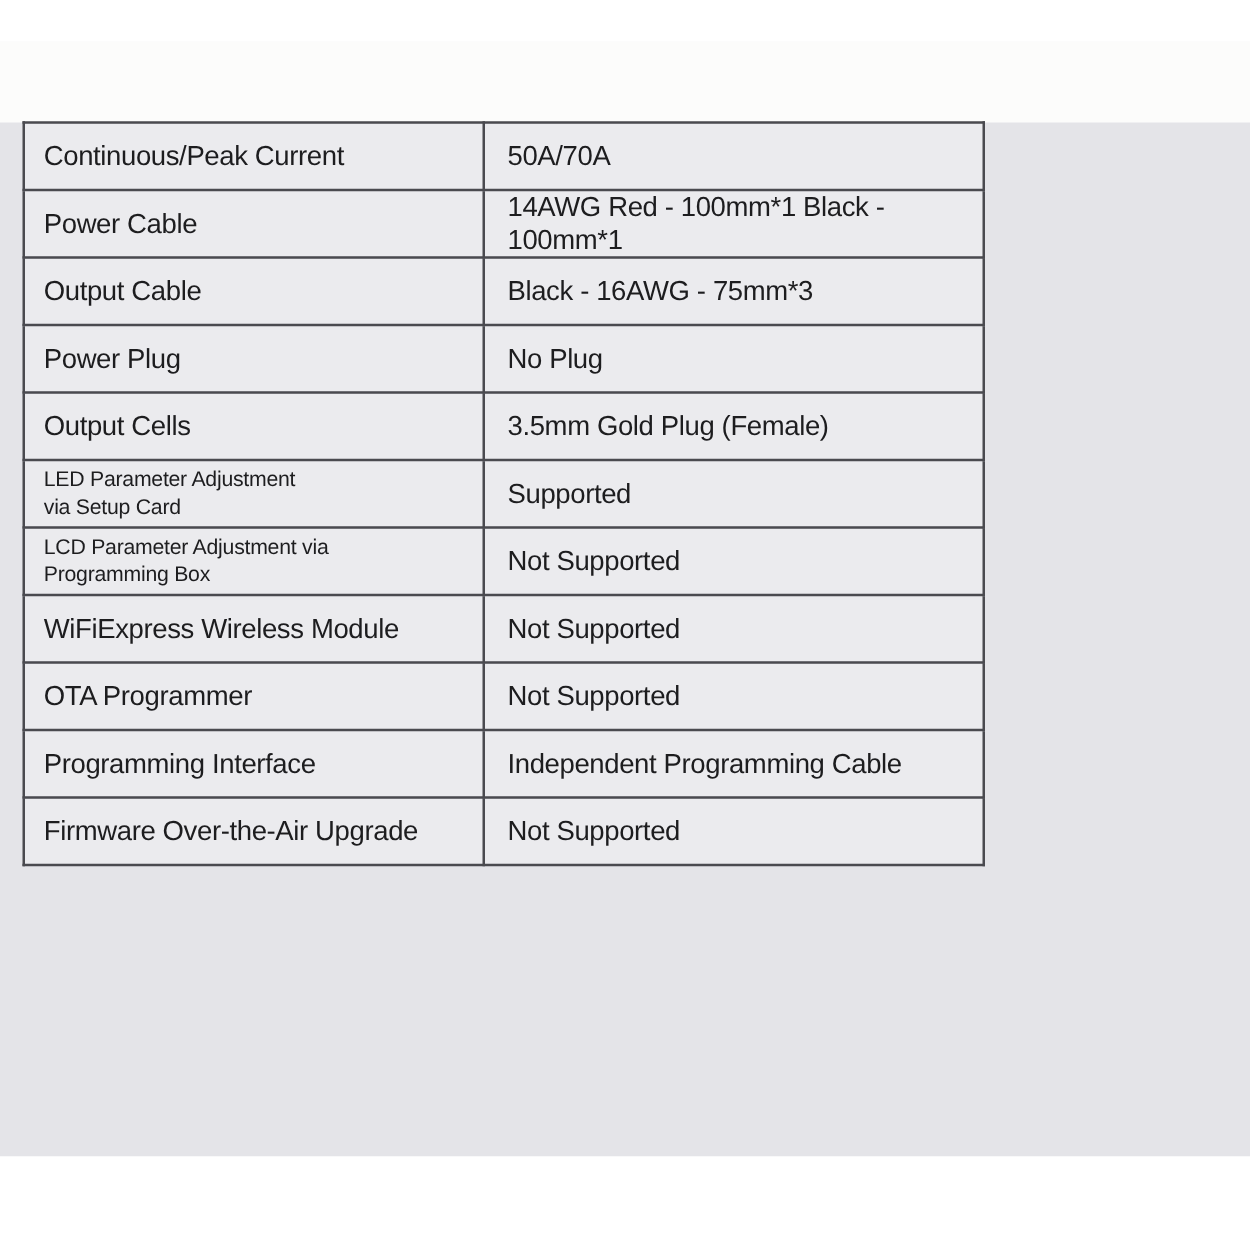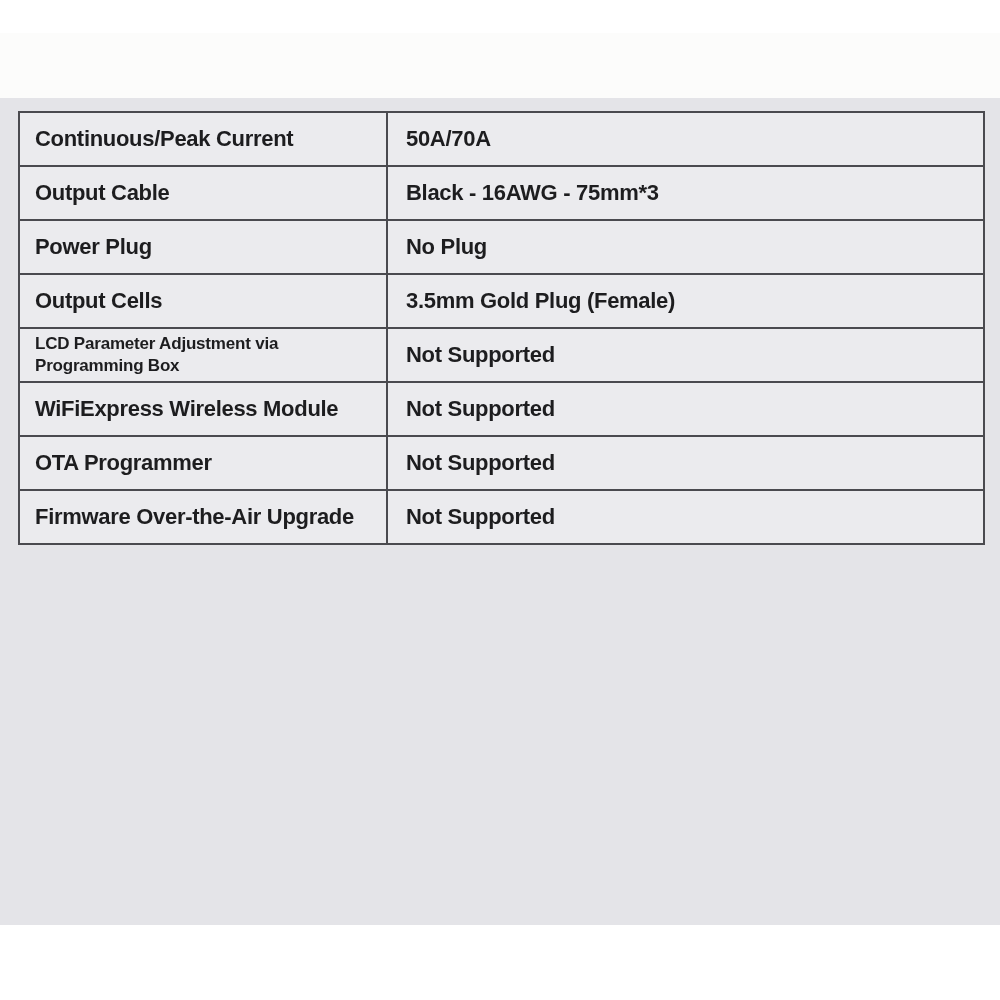--- a/index.html
+++ b/index.html
@@ -26,25 +26,24 @@
   }
   
   .gray-band {
     position: absolute;
     left: 0; top: 98px;
     width: 1000px; height: 827px;
     background: var(--band, #e4e4e8);
   }
   table.spec {
     position: absolute;
-    left: 18px; top: 111px;
-    width: 967px;
+    left: 18px; top: 97px;
+    width: 770px;
     border-collapse: collapse;
     table-layout: fixed;
-    font-weight: bold;
   }
   table.spec, table.spec td {
     border: 2px solid var(--line, #4a4a4f);
   }
   table.spec td {
     background: var(--cell, #ebebee);
     color: var(--ink, #1d1d1f);
     vertical-align: middle;
     height: 52px;
     font-size: 22px;
@@ -86,43 +85,56 @@
   <div class="faint-top-strip"></div>
   <div class="gray-band"></div>
 
   <table class="spec">
     <tbody id="spec-body">
         <tr>
           <td class="label">Continuous/Peak Current</td>
           <td class="value">50A/70A</td>
         </tr>
         <tr>
+          <td class="label">Power Cable</td>
+          <td class="value">14AWG Red - 100mm*1 Black - 100mm*1</td>
+        </tr>
+        <tr>
           <td class="label">Output Cable</td>
           <td class="value">Black - 16AWG - 75mm*3</td>
         </tr>
         <tr>
           <td class="label">Power Plug</td>
           <td class="value">No Plug</td>
         </tr>
         <tr>
           <td class="label">Output Cells</td>
           <td class="value">3.5mm Gold Plug (Female)</td>
+        </tr>
+        <tr>
+          <td class="label multiline">LED Parameter Adjustment
+via Setup Card</td>
+          <td class="value">Supported</td>
         </tr>
         <tr>
           <td class="label multiline">LCD Parameter Adjustment via
 Programming Box</td>
           <td class="value">Not Supported</td>
         </tr>
         <tr>
           <td class="label">WiFiExpress Wireless Module</td>
           <td class="value">Not Supported</td>
         </tr>
         <tr>
           <td class="label">OTA Programmer</td>
           <td class="value">Not Supported</td>
         </tr>
         <tr>
+          <td class="label">Programming Interface</td>
+          <td class="value">Independent Programming Cable</td>
+        </tr>
+        <tr>
           <td class="label">Firmware Over-the-Air Upgrade</td>
           <td class="value">Not Supported</td>
         </tr>
       </tbody>
   </table>
 </div>
 
 </body></html>

